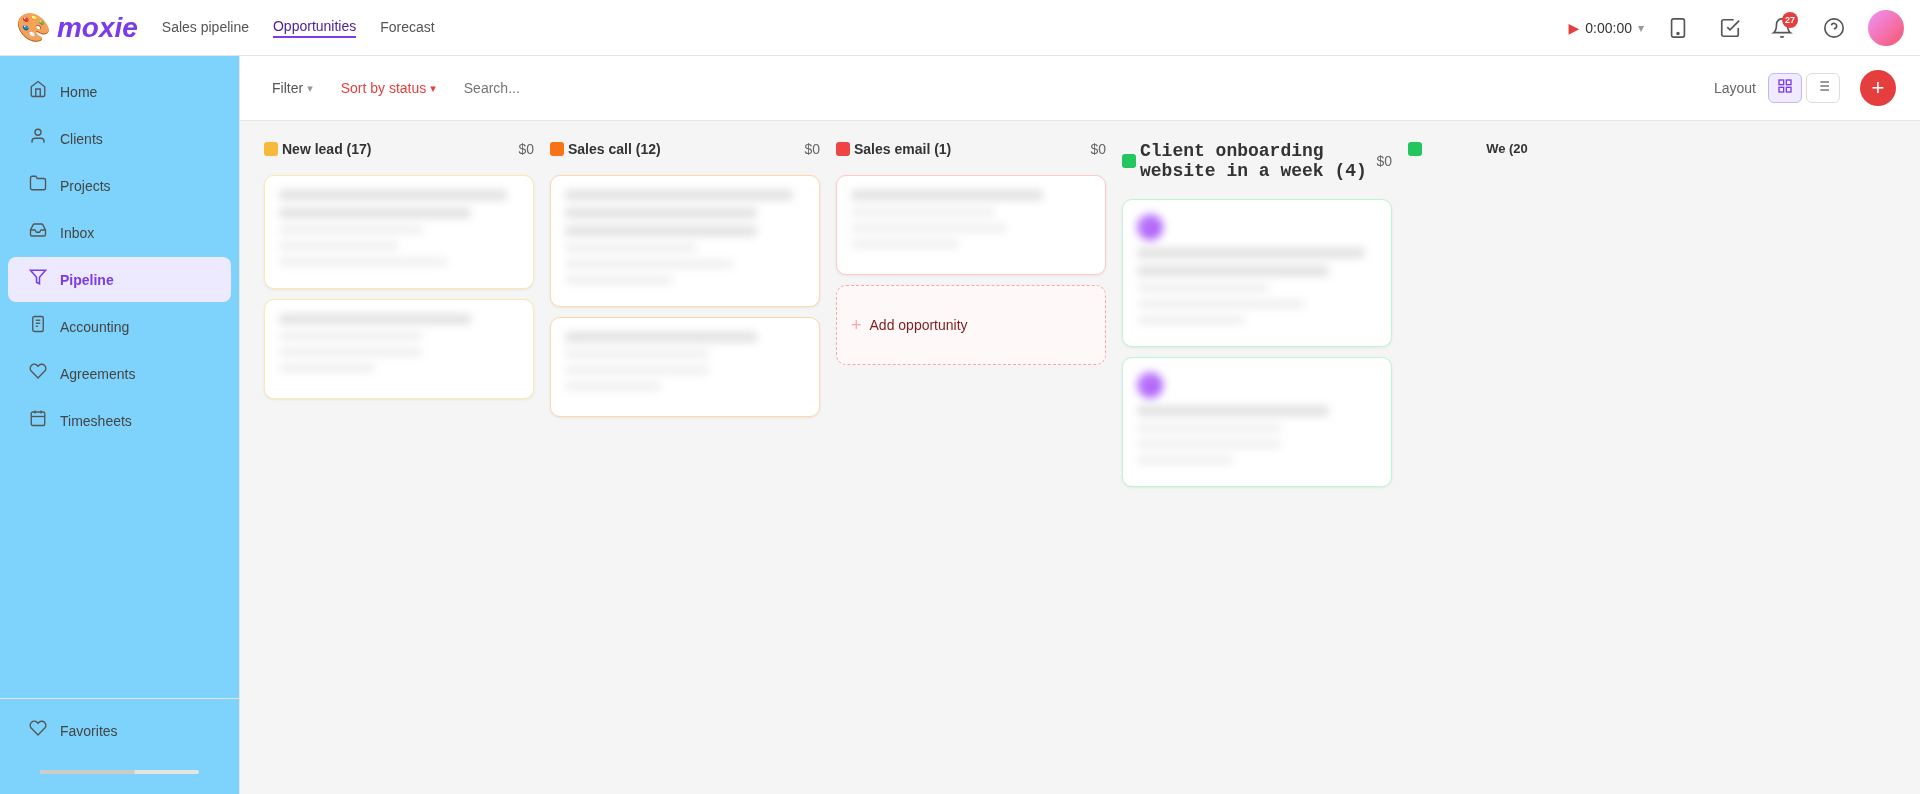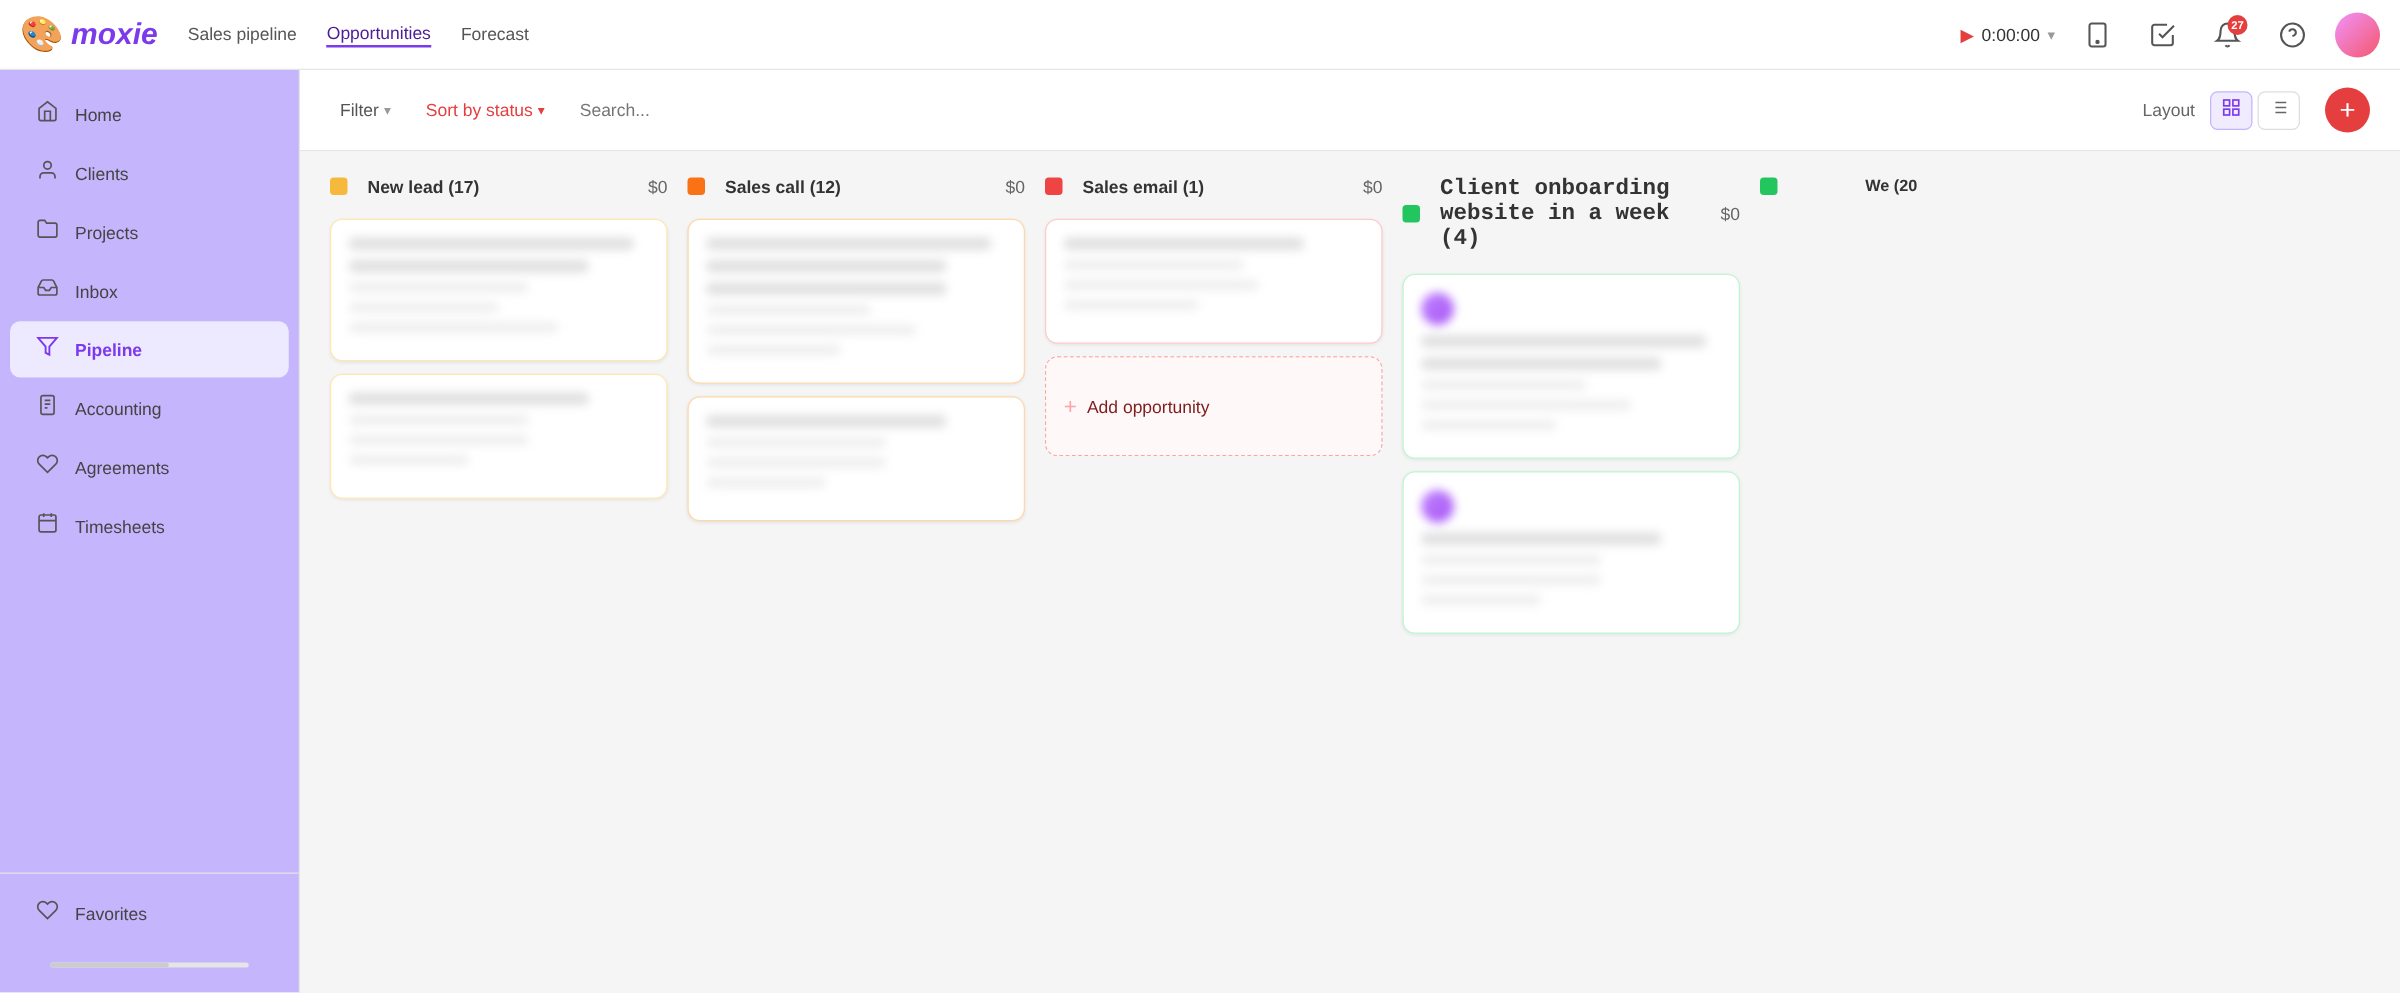--- a/index.html
+++ b/index.html
@@ -21,21 +21,21 @@
     .play-icon { color: #e53e3e; font-size: 14px; }
     .nav-icon-btn { background: none; border: none; cursor: pointer; color: #555; font-size: 20px; position: relative; display: flex; align-items: center; justify-content: center; width: 36px; height: 36px; border-radius: 50%; }
     .badge { position: absolute; top: 2px; right: 2px; background: #e53e3e; color: #fff; font-size: 9px; border-radius: 50%; width: 16px; height: 16px; display: flex; align-items: center; justify-content: center; font-weight: bold; }
     .avatar-placeholder { width: 36px; height: 36px; border-radius: 50%; background: linear-gradient(135deg, #f093fb, #f5576c); cursor: pointer; }
 
     
     .main-layout { display: flex; flex: 1; overflow: hidden; }
 
     
     .sidebar {
-      width: 240px; background: #c4b5fd; border-right: 1px solid #e5e5e5;
+      width: 240px; background: #7dd3fc; border-right: 1px solid #e5e5e5;
       display: flex; flex-direction: column; padding: 12px 0; flex-shrink: 0;
     }
     .sidebar-item {
       display: flex; align-items: center; gap: 12px; padding: 11px 20px;
       cursor: pointer; color: #444; font-size: 14px; border-radius: 8px; margin: 1px 8px;
     }
     .sidebar-item.active { background: #ede9fe; color: #7c3aed; font-weight: 600; }
     .sidebar-item .icon { font-size: 18px; width: 20px; text-align: center; }
     .scroll-indicator { margin: 8px 20px; height: 4px; background: #e5e5e5; border-radius: 2px; overflow: hidden; }
     .scroll-thumb { width: 60%; height: 100%; background: #ccc; border-radius: 2px; }
@@ -53,21 +53,21 @@
     .search-input { flex: 1; border: none; outline: none; font-size: 14px; color: #333; background: transparent; padding: 4px 8px; }
     .layout-label { margin-left: auto; font-size: 14px; color: #666; }
     .layout-btns { display: flex; gap: 4px; }
     .layout-btn { background: none; border: 1px solid #ddd; border-radius: 6px; cursor: pointer; padding: 4px 8px; font-size: 16px; color: #666; }
     .layout-btn.active { background: #f0ebff; color: #7c3aed; border-color: #c4b5fd; }
     .add-btn { width: 36px; height: 36px; border-radius: 50%; background: #e53e3e; border: none; color: #fff; font-size: 22px; cursor: pointer; display: flex; align-items: center; justify-content: center; margin-left: 8px; }
 
     
     .kanban { display: flex; gap: 16px; padding: 16px 24px; overflow-x: auto; flex: 1; align-items: flex-start; }
     .kanban-col { min-width: 270px; max-width: 270px; display: flex; flex-direction: column; gap: 10px; }
-    .col-header { display: flex; align-items: center; gap: 16px; padding: 4px 0 8px 0; }
+    .col-header { display: flex; align-items: center; gap: 4px; padding: 4px 0 8px 0; }
     .col-dot { width: 14px; height: 14px; border-radius: 3px; flex-shrink: 0; }
     .col-title { font-size: 14px; font-weight: 600; color: #333; flex: 1; }
     .col-amount { font-size: 14px; color: #666; }
     .kanban-card {
       background: #fff; border-radius: 10px; padding: 14px;
       box-shadow: 0 1px 3px rgba(0,0,0,0.07); cursor: pointer;
       min-height: 100px;
     }
     .kanban-card.blurred .card-content { filter: blur(4px); user-select: none; }
     .card-line { height: 10px; background: #e0e0e0; border-radius: 4px; margin-bottom: 8px; }
@@ -86,21 +86,21 @@
 
     
     .sidebar-scroll { padding: 8px 20px 0; }
   </style>
 </head>
 <body>
 
 <nav class="topnav">
   <a class="logo" href="#">
     <span style="font-size:28px;">🎨</span>
-    <span class="logo-text" style="font-size:24px; font-style:italic; color:#7c3aed; font-weight:800;">moxie</span>
+    <span class="logo-text" style="font-size:28px; font-style:italic; color:#7c3aed; font-weight:800;">moxie</span>
   </a>
 
   <div class="nav-links">
     <span class="nav-link">Sales pipeline</span>
     <span class="nav-link active">Opportunities</span>
     <span class="nav-link">Forecast</span>
   </div>
 
   <div class="nav-right">
     <button class="timer-btn">

